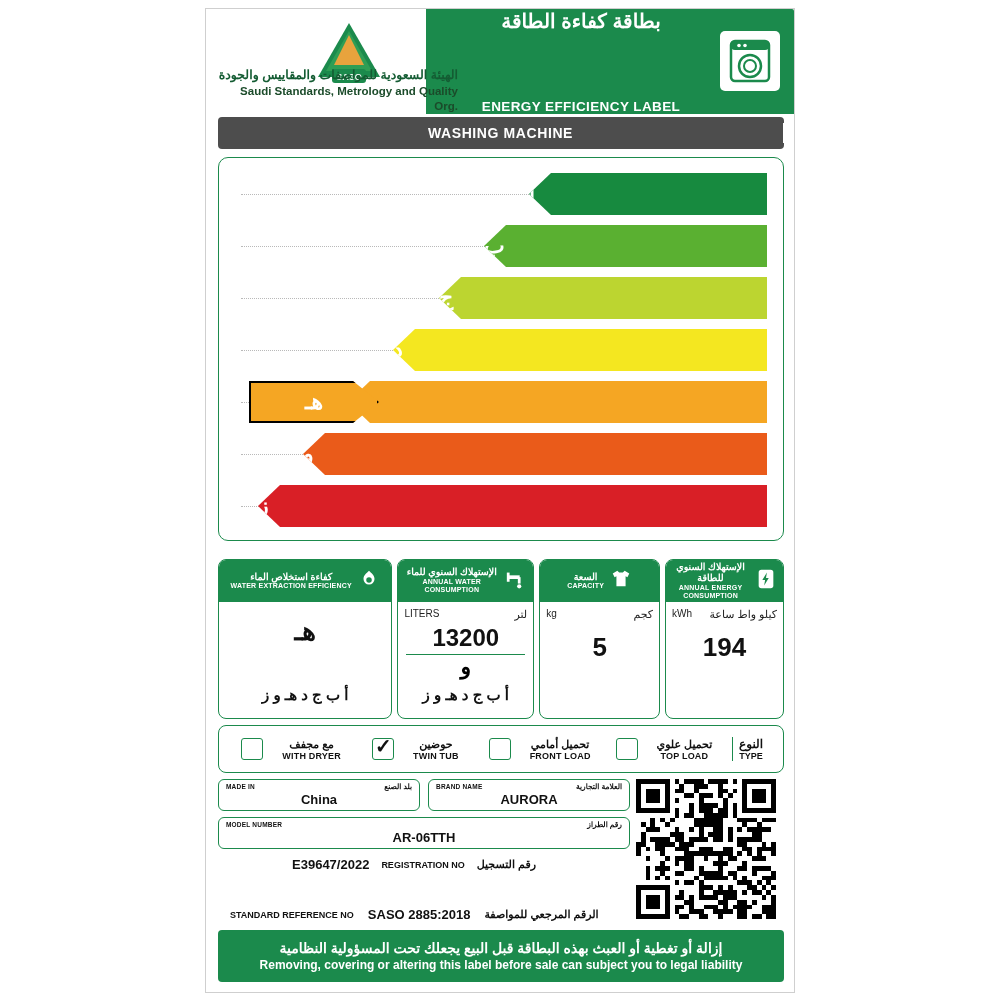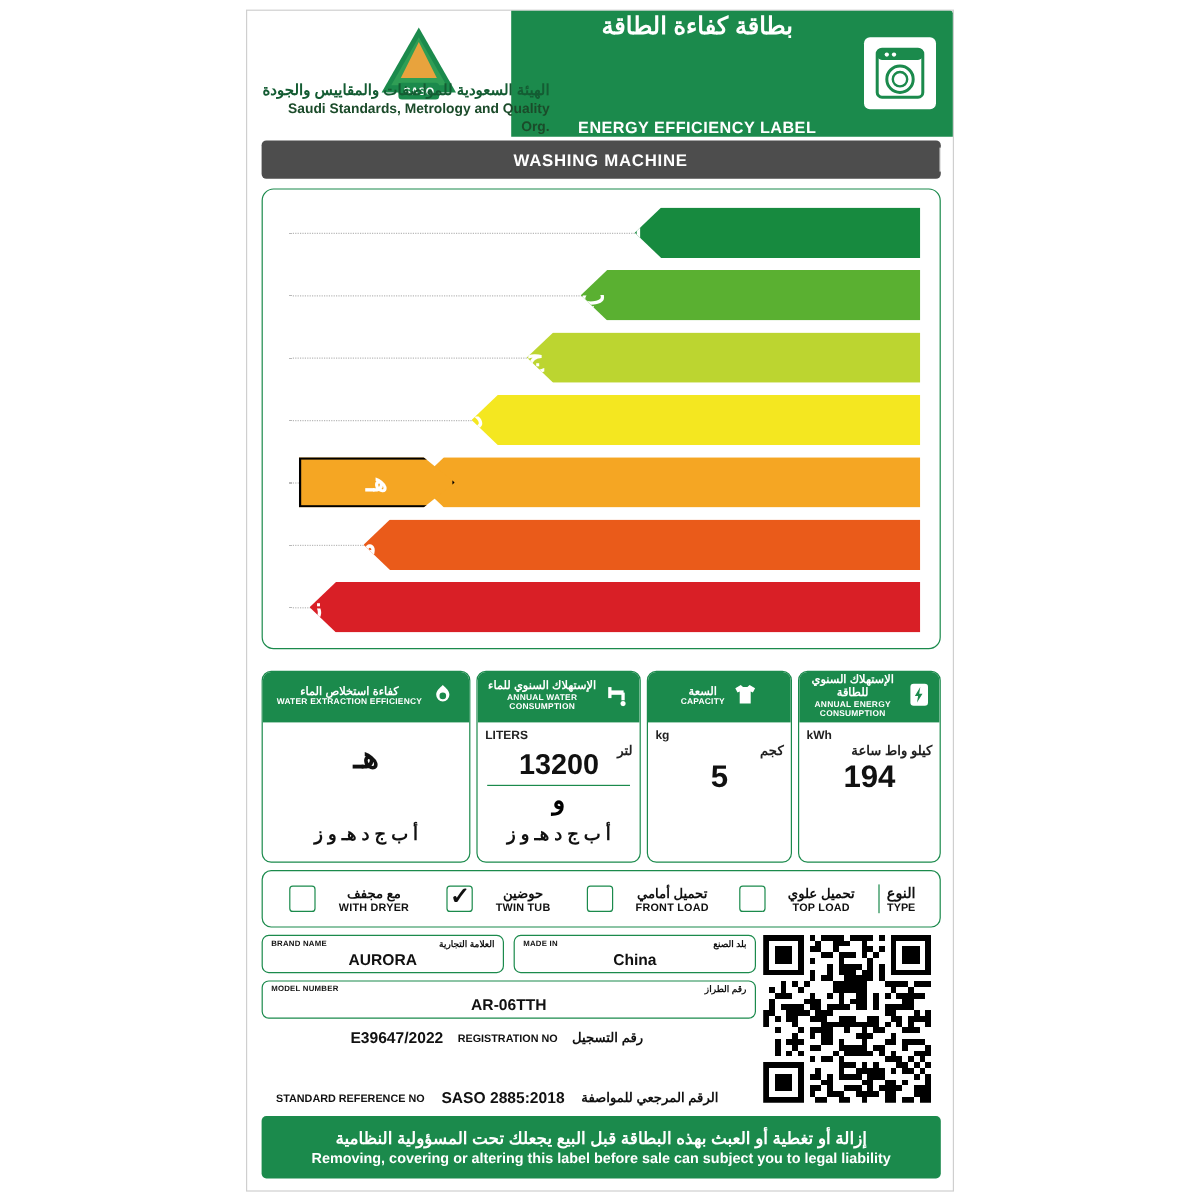--- a/index.html
+++ b/index.html
@@ -208,22 +208,21 @@
     position: relative;
     height: 110px;
   }
   .m-units {
     position: absolute;
     top: 6px; left: 6px; right: 6px;
     display: flex;
     justify-content: space-between;
     font-size: 10px;
     color: #222222;
-    font-weight: bold;
-    flex-direction: column;
+    font-weight: normal;
   }
   .m-units .ar { direction: rtl; font-size: 11px; }
   .m-value {
     position: absolute;
     left: 0; right: 0; top: 30px;
     text-align: center;
     font-size: 26px;
     font-weight: bold;
     color: #111111;
   }
@@ -593,28 +592,28 @@
             <span class="en">WITH DRYER</span>
           </div>
           <div class="checkbox"></div>
         </div>
       </div>
   </div>
 
   <div class="info">
     <div class="info-row">
       <div class="field">
+        <span class="lab-en">MADE IN</span>
+        <span class="lab-ar">بلد الصنع</span>
+        <span class="val">China</span>
+      </div>
+      <div class="field">
         <span class="lab-en">BRAND NAME</span>
         <span class="lab-ar">العلامة التجارية</span>
         <span class="val">AURORA</span>
-      </div>
-      <div class="field">
-        <span class="lab-en">MADE IN</span>
-        <span class="lab-ar">بلد الصنع</span>
-        <span class="val">China</span>
       </div>
     </div>
     <div class="info-row">
       <div class="field">
         <span class="lab-en">MODEL NUMBER</span>
         <span class="lab-ar">رقم الطراز</span>
         <span class="val">AR-06TTH</span>
       </div>
     </div>
     <div class="reg-row">

